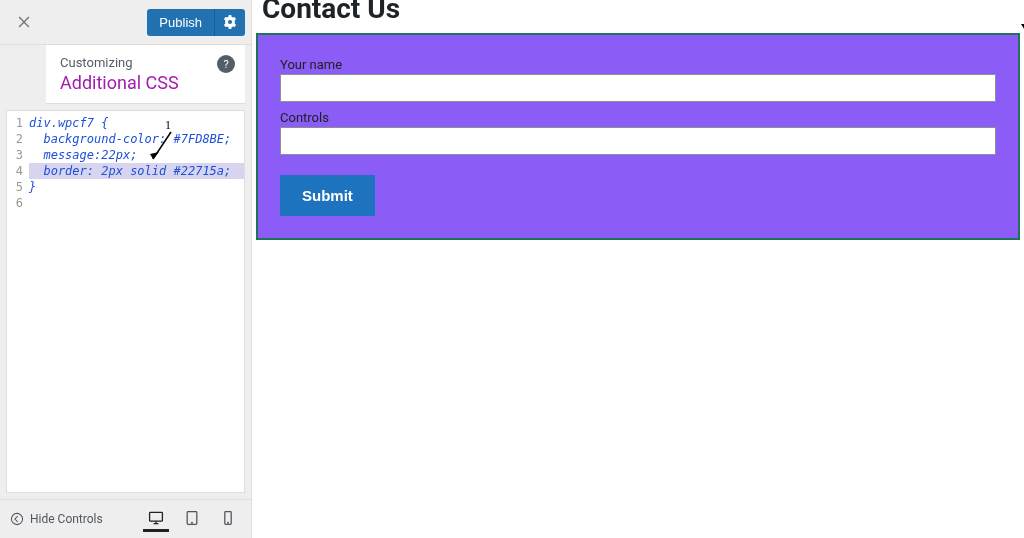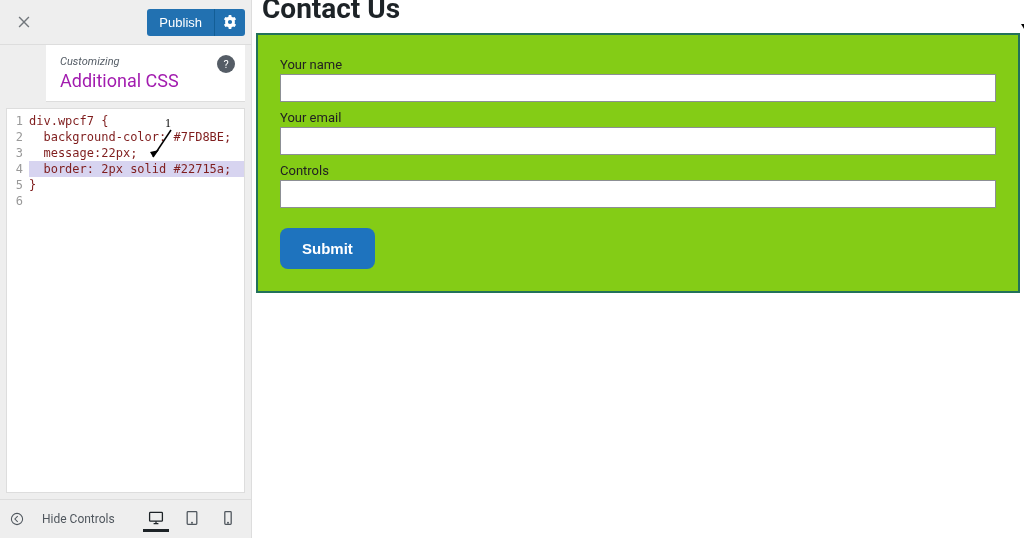--- a/index.html
+++ b/index.html
@@ -10,54 +10,54 @@
     .top-bar { display: flex; justify-content: space-between; align-items: center; padding: 4px 6px; background: #eee; border-bottom: 1px solid #ddd; }
     .close-x { width: 36px; height: 36px; display: flex; align-items: center; justify-content: center; cursor: pointer; color: #72777c; }
     .close-x svg { width: 14px; height: 14px; }
     .publish-group { display: flex; align-items: stretch; }
     .publish-btn { background: #2271b1; color: #fff; border: none; font-size: 13px; padding: 6px 12px; border-radius: 3px 0 0 3px; cursor: pointer; }
     .settings-btn { background: #2271b1; color: #fff; border: none; border-left: 1px solid #135e96; padding: 6px 8px; border-radius: 0 3px 3px 0; cursor: pointer; display: flex; align-items: center; }
     .settings-btn svg { width: 14px; height: 14px; fill: #fff; }
     
     .panel-header { padding: 10px 14px; background: #fff; border-bottom: 1px solid #ddd; position: relative; margin: 0 6px; }
     .help-icon { position: absolute; right: 10px; top: 10px; width: 18px; height: 18px; border-radius: 50%; background: #555d66; color: #fff; display: flex; align-items: center; justify-content: center; font-size: 11px; cursor: pointer; }
-    .customizing-label { font-size: 11px; color: #555d66; font-style: italic; }
+    .customizing-label { font-size: 13px; color: #555d66; }
     .panel-title { font-size: 18px; font-weight: 400; color: #a21caf; margin-top: 2px; }
     
     
     .code-area { flex: 1; margin: 6px; background: #fff; border: 1px solid #ddd; overflow: auto; position: relative; }
     .code-editor { font-family: Consolas, Monaco, monospace; font-size: 12px; padding: 4px 0; }
     .code-line { display: flex; line-height: 16px; }
     .gutter { width: 22px; text-align: right; color: #999; padding-right: 6px; user-select: none; }
-    .code-content { flex: 1; white-space: pre; color: #7f1d1d; }
+    .code-content { flex: 1; white-space: pre; color: #1d4ed8; font-style: italic; }
     .hl { background: #d7d4f0; }
     .annotation-arrow1 { position: absolute; top: 6px; left: 140px; pointer-events: none; }
     
     
     .bottom-bar { display: flex; align-items: center; justify-content: space-between; padding: 6px 10px; background: #eee; border-top: 1px solid #ddd; }
-    .collapse { display: flex; align-items: center; color: #50575e; cursor: pointer; font-size: 12px; gap: 18px; }
+    .collapse { display: flex; align-items: center; color: #50575e; cursor: pointer; font-size: 12px; gap: 6px; }
     .collapse svg { width: 14px; height: 14px; }
     .device-btns { display: flex; gap: 10px; align-items: center; }
     .device-btn { width: 26px; height: 26px; display: flex; align-items: center; justify-content: center; cursor: pointer; color: #50575e; border-bottom: 3px solid transparent; }
     .device-btn.active { border-bottom-color: #1d2327; color: #1d2327; }
     .device-btn svg { width: 16px; height: 16px; fill: none; stroke: currentColor; stroke-width: 1.6; }
     
     
     .preview { flex: 1; height: 100%; background: #fff; position: relative; overflow: hidden; }
     .preview-inner { padding: 0 4px 4px 4px; }
     .page-title { font-size: 28px; font-weight: 700; color: #1d2327; padding: 0 6px 8px 6px; margin-top: -8px; }
     .annot-v { position: absolute; top: 4px; left: 766px; pointer-events: none; }
     .annot-h { position: absolute; top: 228px; left: -40px; pointer-events: none; }
     
-    .wpcf7 { background-color: #84cc16; padding: 22px; border: 2px solid #22715a; }
+    .wpcf7 { background-color: #8b5cf6; padding: 22px; border: 2px solid #22715a; }
     .field-row { margin-bottom: 8px; }
     .field-label { font-size: 13px; color: #222; margin-bottom: 2px; display: block; }
     .text-input { width: 100%; height: 28px; border: 1px solid #8c8f94; background: #fff; padding: 4px 6px; font-size: 13px; }
     .textarea-input { width: 100%; height: 210px; border: 1px solid #8c8f94; background: #fff; padding: 4px 6px; font-size: 13px; resize: vertical; }
-    .submit-btn { background: #1e73be; color: #fff; border: none; padding: 12px 22px; font-size: 15px; font-weight: 600; border-radius: 8px; cursor: pointer; margin-top: 12px; }
+    .submit-btn { background: #1e73be; color: #fff; border: none; padding: 12px 22px; font-size: 15px; font-weight: 600; border-radius: 0; cursor: pointer; margin-top: 12px; }
     
     .ext-handle { position: absolute; top: 84px; left: 256px; width: 18px; height: 14px; background: #d33; border-radius: 2px; display: flex; align-items: center; justify-content: center; color: #fff; font-size: 8px; font-weight: 700; cursor: pointer; }
   </style>
 </head>
 <body>
 
 <div class="customizer">
 
   <div class="top-bar">
     <div class="close-x">
@@ -163,23 +163,19 @@
 
   <div class="preview-inner">
     <h1 class="page-title">Contact Us</h1>
 
     <div class="wpcf7">
       <div class="field-row">
         <label class="field-label">Your name</label>
         <input class="text-input" type="text" style="">
       </div>
       <div class="field-row">
-        <label class="field-label">Your email</label>
-        <input class="text-input" type="email" style="">
-      </div>
-      <div class="field-row">
         <label class="field-label">Controls</label>
         <input class="text-input" type="text" style="">
       </div>
       <button class="submit-btn">Submit</button>
     </div>
   </div>
 </div>
 
 </body></html>

